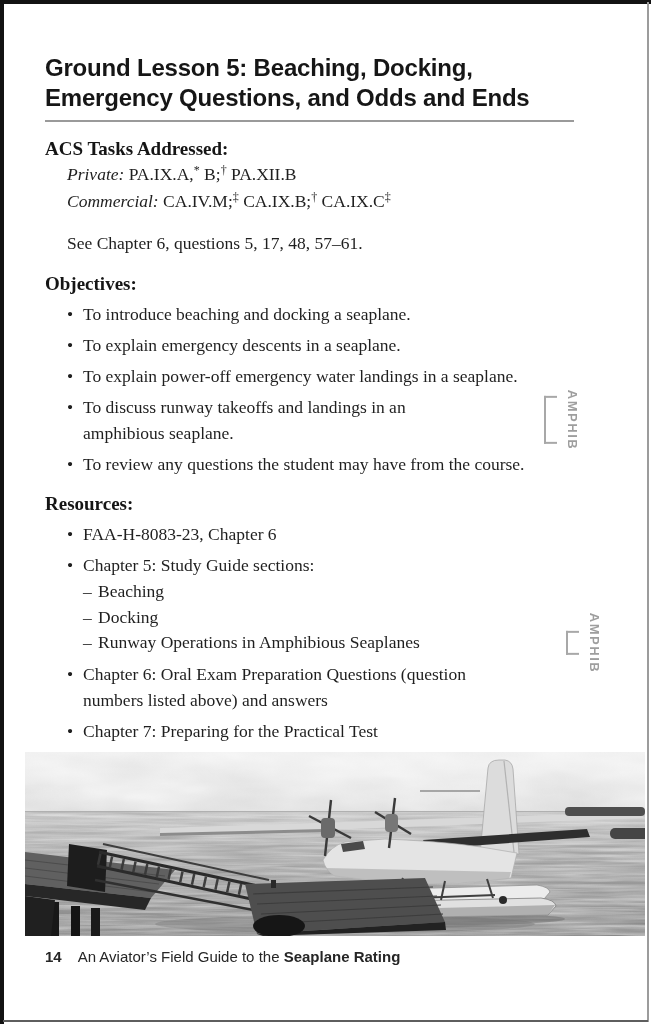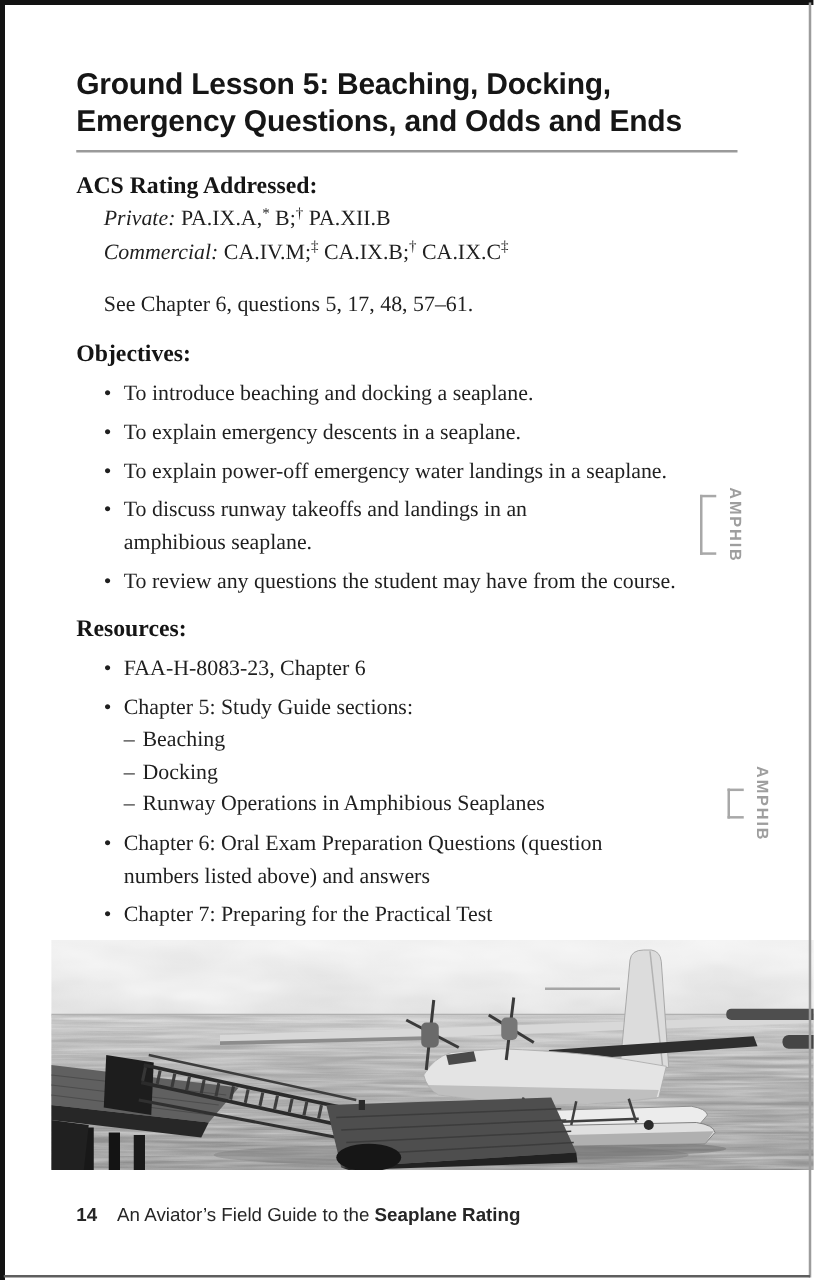--- a/index.html
+++ b/index.html
@@ -1,20 +1,20 @@
 <!DOCTYPE html>
 <html><head>
 <meta charset="utf-8">
 <style>
   html,body{margin:0;padding:0;background:#ffffff;}
   .page{
     position:relative;width:651px;height:1024px;background:#ffffff;
     overflow:hidden;box-sizing:border-box;
     font-family:"Liberation Serif","DejaVu Serif",serif;color:#1f1f1f;
-    padding:53px 44px 0 61px;
+    padding:53px 44px 0 45px;
   }
   
   .edge{position:absolute;z-index:9;}
   .edge-top{top:0;left:0;right:0;height:4px;background:#121212;}
   .edge-left{top:0;left:0;bottom:0;width:4px;background:#121212;}
   .edge-right{top:2px;right:2px;bottom:2px;width:2px;background:#9c9c9c;}
   .edge-bottom{left:3px;right:3px;bottom:2px;height:2px;background:#5e5e5e;}
 
   h1{
     margin:0;font-family:"Liberation Sans","DejaVu Sans",sans-serif;
@@ -46,40 +46,40 @@
     writing-mode:vertical-rl;text-orientation:mixed;
     font-family:"Liberation Sans","DejaVu Sans",sans-serif;font-weight:bold;
     font-size:13px;letter-spacing:1.5px;color:#9e9e9e;white-space:nowrap;
   }
   .amphib-obj{left:477px;}
   .amphib-res{left:483px;}
 
   .photo{margin:8px 0 0 -20px;width:620px;height:184px;line-height:0;}
 
   .footer{
-    margin-top:28px;font-family:"Liberation Sans","DejaVu Sans",sans-serif;
+    margin-top:12px;font-family:"Liberation Sans","DejaVu Sans",sans-serif;
     font-size:15px;color:#262626;
   }
   .footer .pnum{font-weight:bold;margin-right:16px;}
   .footer .bold{font-weight:bold;}
 </style>
 </head>
 <body>
 
 <div class="page">
   <div class="edge edge-top"></div>
   <div class="edge edge-left"></div>
   <div class="edge edge-right"></div>
   <div class="edge edge-bottom"></div>
 
   <h1><span>Ground Lesson 5: Beaching, Docking,</span><br><span>Emergency Questions, and Odds and Ends</span></h1>
   <div class="rule"></div>
 
   <div class="sect">
-    <div class="hd">ACS Rating Addressed:</div>
+    <div class="hd">ACS Tasks Addressed:</div>
     <div class="ind"><i>Private: </i><span>PA.IX.A,</span><sup class="sx">*</sup><span> B;</span><sup class="sx">†</sup><span> PA.XII.B</span></div>
     <div class="ind"><i>Commercial: </i><span>CA.IV.M;</span><sup class="sx">‡</sup><span> CA.IX.B;</span><sup class="sx">†</sup><span> CA.IX.C</span><sup class="sx">‡</sup></div>
   </div>
 
   <div class="sect">
     <div class="ind">See Chapter 6, questions 5, 17, 48, 57–61.</div>
   </div>
 
   <div class="sect">
     <div class="hd">Objectives:</div>

